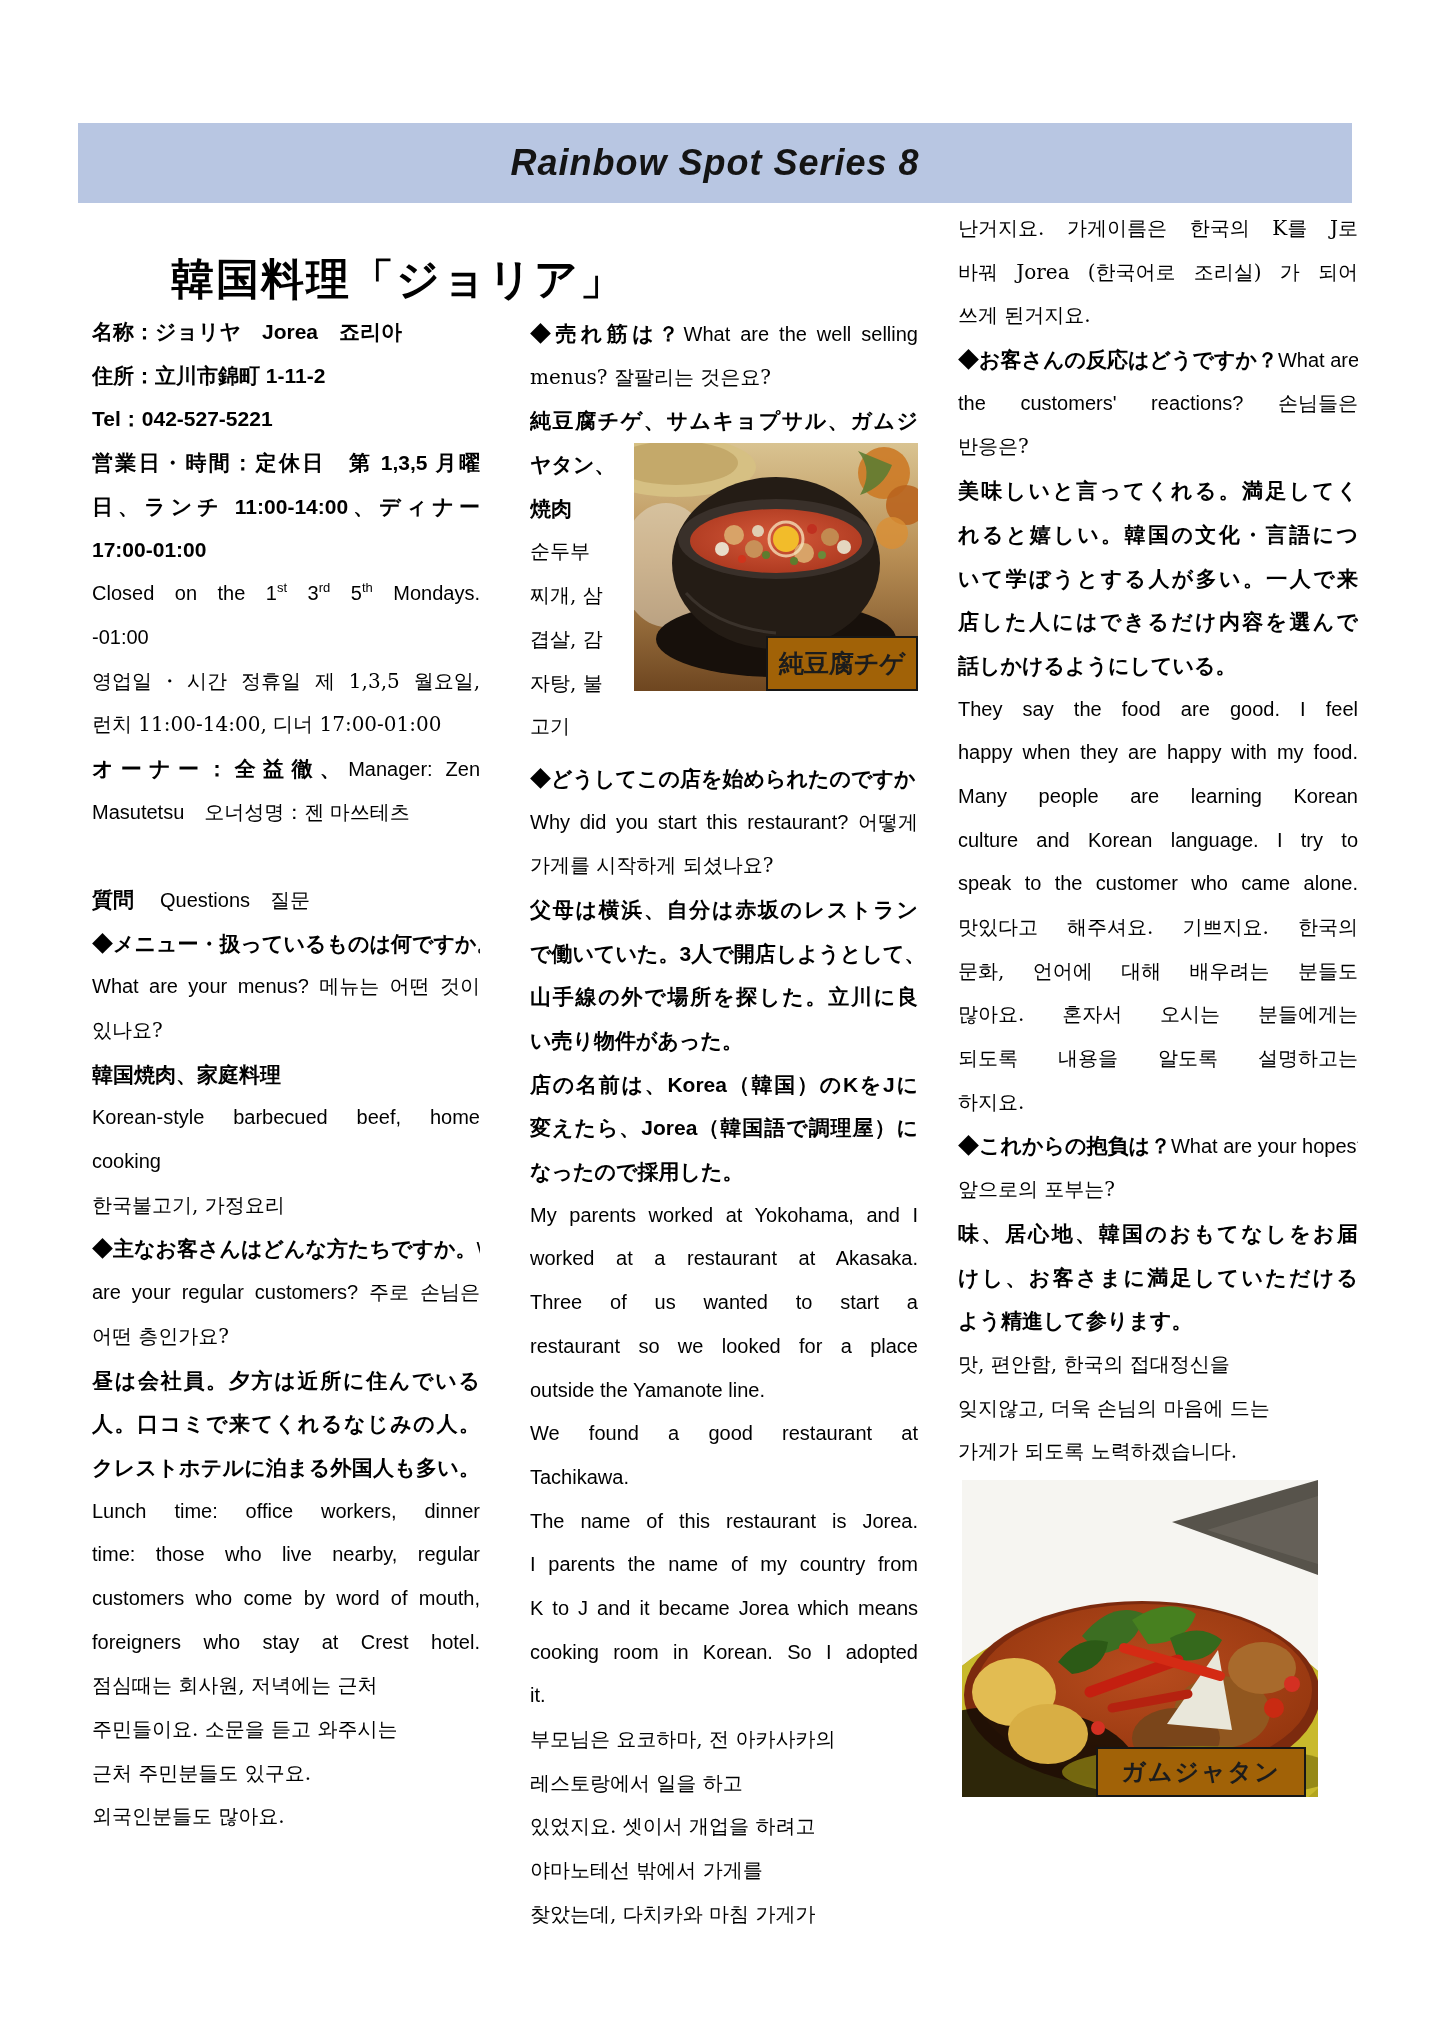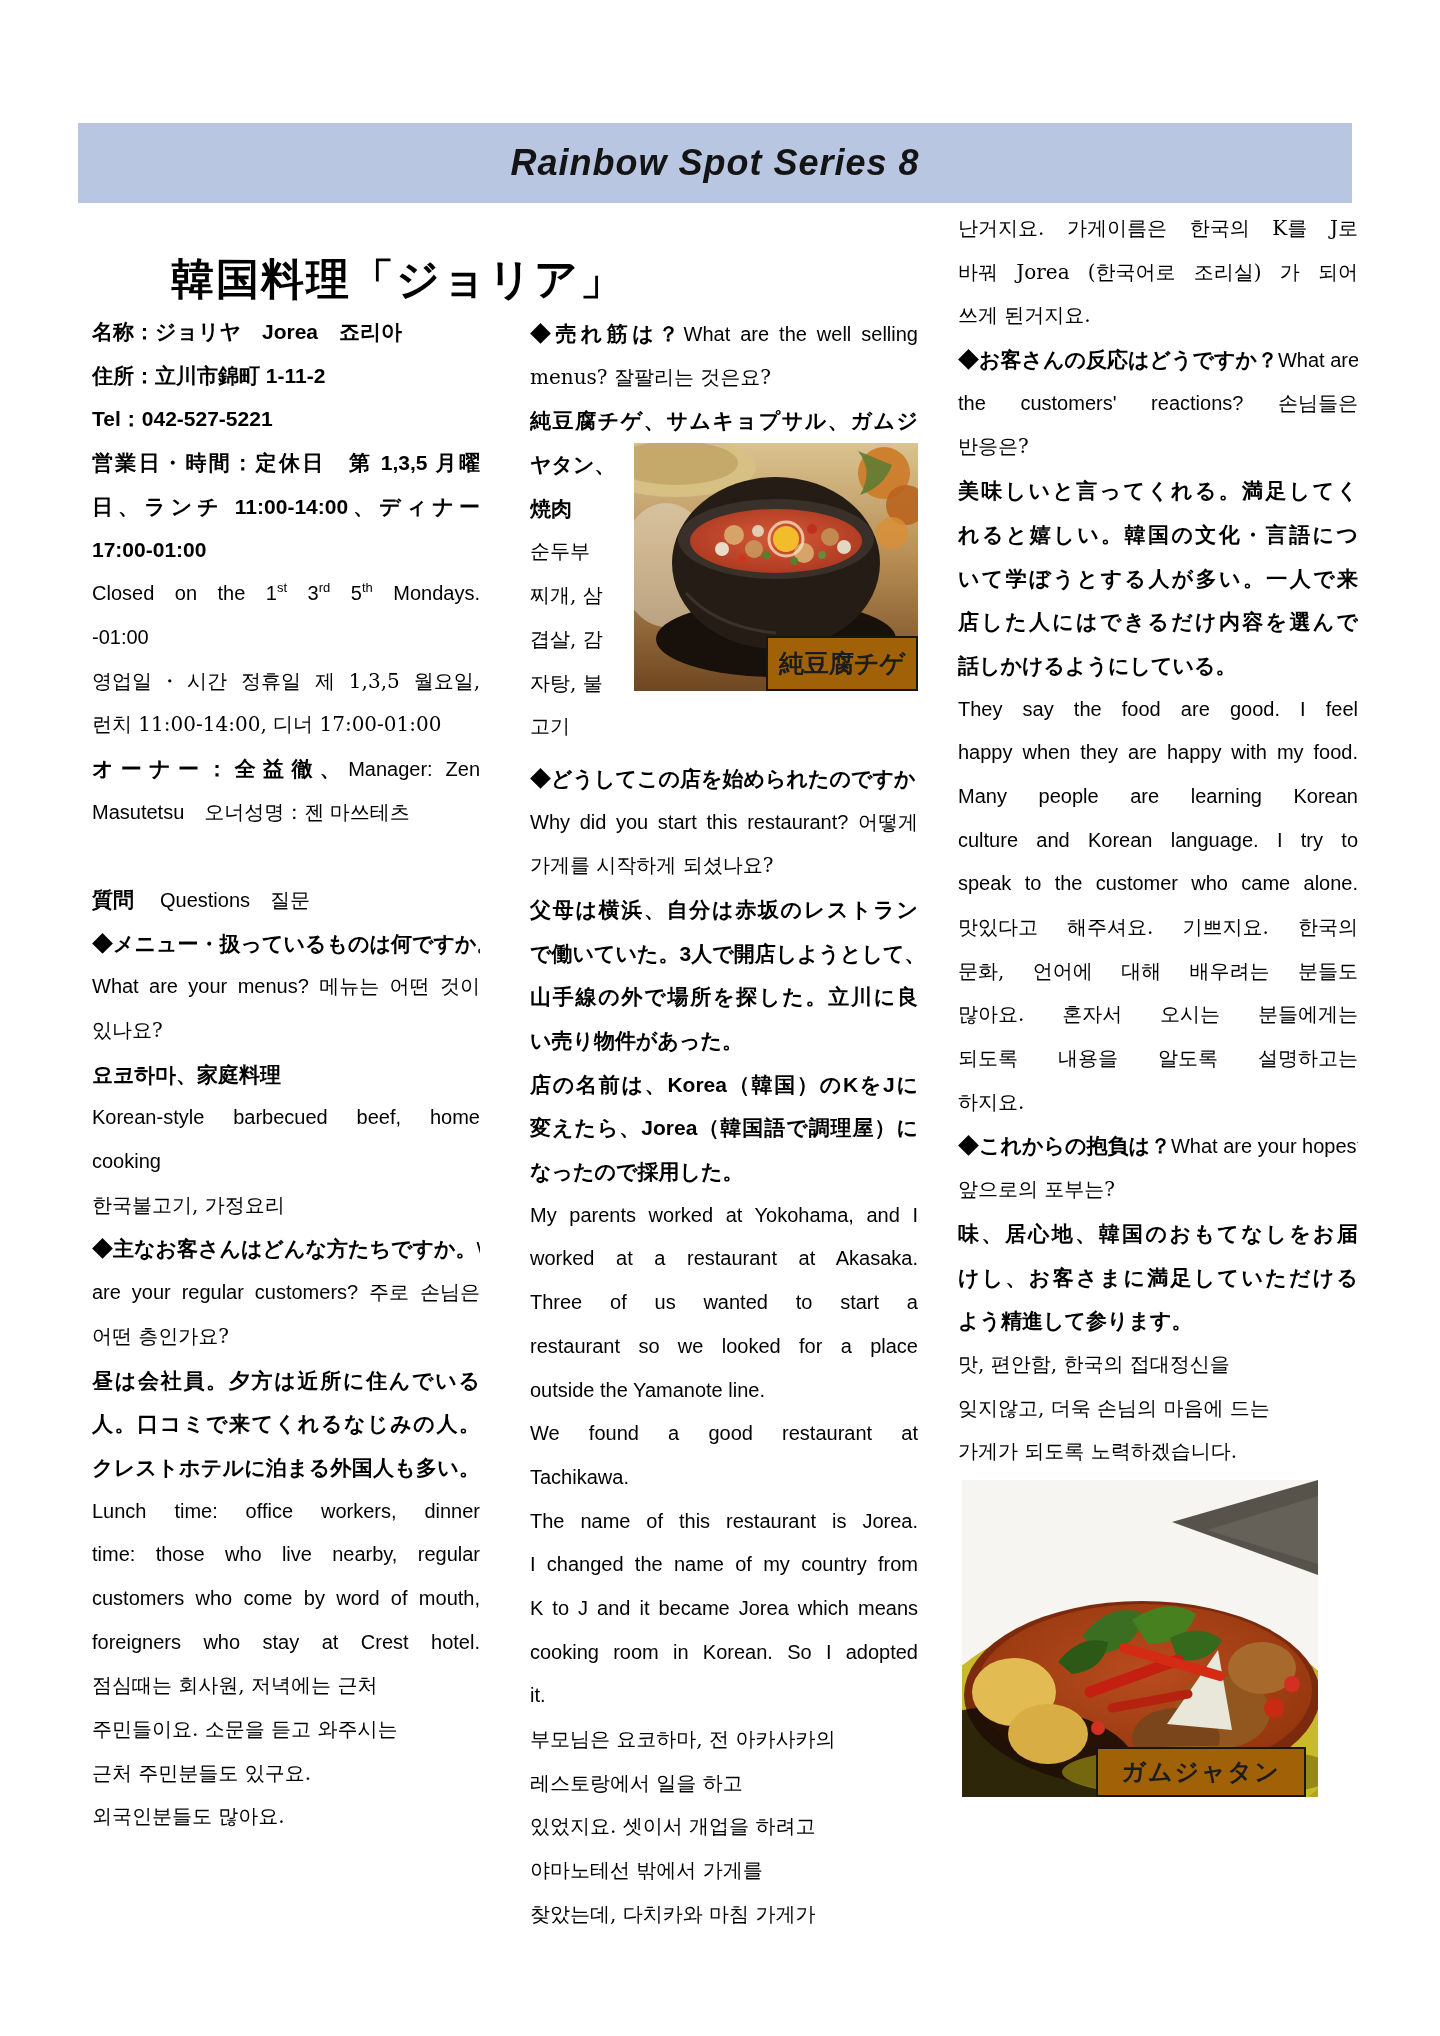--- a/index.html
+++ b/index.html
@@ -68,21 +68,21 @@
     <p class="ln rg s">-01:00</p>
     <p class="ln ko">영업일・시간 정휴일 제 1,3,5 월요일,</p>
     <p class="ln ko s">런치 11:00-14:00, 디너 17:00-01:00</p>
     <p class="ln"><span class="jb">オーナー：全益徹、</span><span class="rg">Manager: Zen</span></p>
     <p class="ln rg s">Masutetsu　오너성명：젠 마쓰테츠</p>
     <p class="ln"></p>
     <p class="ln s"><span class="jb">質問</span><span class="rg gap">Questions　질문</span></p>
     <p class="ln jb">◆メニュー・扱っているものは何ですか。</p>
     <p class="ln rg">What are your menus? 메뉴는 어떤 것이</p>
     <p class="ln ko s">있나요?</p>
-    <p class="ln jb s">요코하마、家庭料理</p>
+    <p class="ln jb s">韓国焼肉、家庭料理</p>
     <p class="ln rg">Korean-style barbecued beef, home</p>
     <p class="ln rg s">cooking</p>
     <p class="ln ko s">한국불고기, 가정요리</p>
     <p class="ln"><span class="jb">◆主なお客さんはどんな方たちですか。</span><span class="rg">Who</span></p>
     <p class="ln rg">are your regular customers? 주로 손님은</p>
     <p class="ln ko s">어떤 층인가요?</p>
     <p class="ln jb">昼は会社員。夕方は近所に住んでいる</p>
     <p class="ln jb">人。口コミで来てくれるなじみの人。</p>
     <p class="ln jb">クレストホテルに泊まる外国人も多い。</p>
     <p class="ln rg">Lunch time: office workers, dinner</p>
@@ -167,21 +167,21 @@
     <p class="ln jb">変えたら、Jorea（韓国語で調理屋）に</p>
     <p class="ln jb s">なったので採用した。</p>
     <p class="ln rg">My parents worked at Yokohama, and I</p>
     <p class="ln rg">worked at a restaurant at Akasaka.</p>
     <p class="ln rg">Three of us wanted to start a</p>
     <p class="ln rg">restaurant so we looked for a place</p>
     <p class="ln rg s">outside the Yamanote line.</p>
     <p class="ln rg">We found a good restaurant at</p>
     <p class="ln rg s">Tachikawa.</p>
     <p class="ln rg">The name of this restaurant is Jorea.</p>
-    <p class="ln rg">I changed the name of my country from</p>
+    <p class="ln rg">I parents the name of my country from</p>
     <p class="ln rg">K to J and it became Jorea which means</p>
     <p class="ln rg">cooking room in Korean. So I adopted</p>
     <p class="ln rg s">it.</p>
     <p class="ln ko s">부모님은 요코하마, 전 아카사카의</p>
     <p class="ln ko s">레스토랑에서 일을 하고</p>
     <p class="ln ko s">있었지요. 셋이서 개업을 하려고</p>
     <p class="ln ko s">야마노테선 밖에서 가게를</p>
     <p class="ln ko s">찾았는데, 다치카와 마침 가게가</p>
   </div>
 

